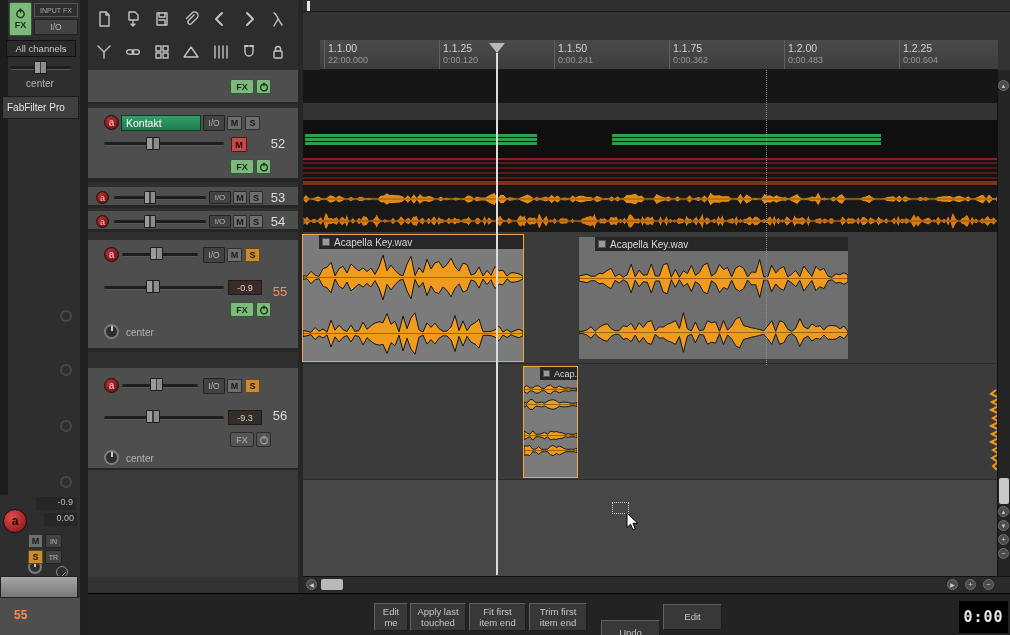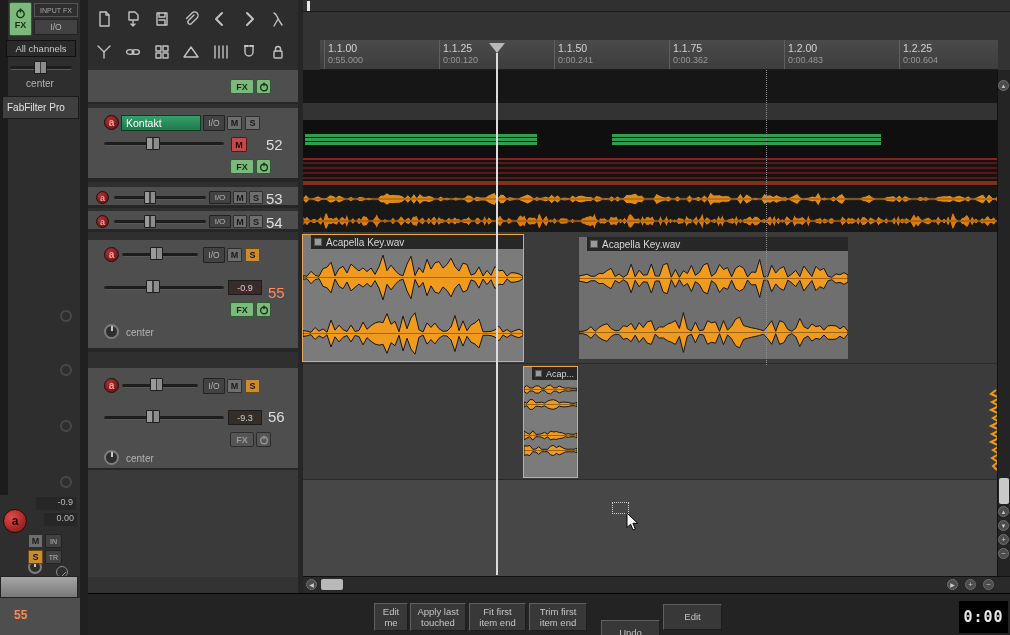--- a/index.html
+++ b/index.html
@@ -22,22 +22,22 @@
   .groove{height:4px;background:#1d1d1d;border-bottom:1px solid #5a5a5a;border-radius:2px}
   .handle{background:linear-gradient(90deg,#9a9a9a 0 42%,#3c3c3c 42% 58%,#8c8c8c 58% 100%);
           border:1px solid #1d1d1d;border-radius:1px}
   .knob{border:2px solid #7d7d7d;border-radius:50%;position:relative;background:#2e2e2e}
   .knob i{position:absolute;left:50%;top:0;width:2px;height:5px;background:#c8c8c8;transform:translateX(-50%)}
   .valbox{background:#3a2b2b;border:1px solid #1c1c1c;color:#e3c2c2;font-size:9px;
           display:flex;align-items:center;justify-content:center}
   .iconbtn{position:absolute;width:27px;height:27px;display:flex;align-items:center;justify-content:center;
            background:#2d2d2d;border-radius:2px}
   .iconbtn svg{stroke:#c2c2c2;fill:none;stroke-width:1.4;stroke-linecap:round;stroke-linejoin:round}
-  .trknum{position:absolute;font-size:15px;color:#ddd;text-align:left;width:24px}
-  .itemhdr{position:absolute;left:8px;top:0;right:0;background:#272727;display:flex;align-items:center;
+  .trknum{position:absolute;font-size:13px;color:#ddd;text-align:center;width:24px}
+  .itemhdr{position:absolute;left:16px;top:0;right:0;background:#272727;display:flex;align-items:center;
            color:#d8d8d8;font-size:10px;white-space:nowrap;overflow:hidden}
   .itemhdr .fico{width:8px;height:8px;background:#9a9a9a;border:1px solid #555;margin:0 4px 0 3px;flex:0 0 auto}
   .circbtn{position:absolute;width:11px;height:11px;border-radius:50%;background:#4c4c4c;border:1px solid #6e6e6e;
            color:#c8c8c8;font-size:6px;display:flex;align-items:center;justify-content:center;line-height:1}
   .rbeat{position:absolute;font-size:10.5px;color:#d2d2d2}
   .rtime{position:absolute;font-size:9px;color:#979797}
   .actbtn{position:absolute;background:#383838;border:1px solid;border-color:#606060 #1d1d1d #1d1d1d #606060;
           color:#c6c6c6;font-size:9.5px;line-height:1.2;display:flex;flex-direction:column;
           align-items:center;justify-content:center;text-align:center}
   .wave{position:absolute;overflow:hidden}
@@ -302,21 +302,21 @@
   <div class="abs" style="left:298px;top:0;width:5px;height:593px;background:#262626"></div>
 
   <div class="abs" style="left:303px;top:0;width:707px;height:12px;background:#303030;border-bottom:1px solid #191919">
     <div class="abs" style="left:4px;top:1px;width:3px;height:10px;background:#e8e8e8"></div>
   </div>
   <div class="abs" style="left:303px;top:13px;width:707px;height:27px;background:#333"></div>
 
   <div class="abs" style="left:320px;top:40px;width:678px;height:30px;background:linear-gradient(#4a4a4a,#3d3d3d);border-bottom:1px solid #1c1c1c;overflow:hidden">
     <div class="abs" style="left:4px;top:0;width:1px;height:30px;background:#5f5f5f"></div>
     <span class="rbeat" style="left:8px;top:2px">1.1.00</span>
-    <span class="rtime" style="left:8px;top:15px">0:55.000</span>
+    <span class="rtime" style="left:8px;top:15px">22:00.000</span>
     <div class="abs" style="left:119px;top:0;width:1px;height:30px;background:#5f5f5f"></div>
     <span class="rbeat" style="left:123px;top:2px">1.1.25</span>
     <span class="rtime" style="left:123px;top:15px">0:00.120</span>
     <div class="abs" style="left:234px;top:0;width:1px;height:30px;background:#5f5f5f"></div>
     <span class="rbeat" style="left:238px;top:2px">1.1.50</span>
     <span class="rtime" style="left:238px;top:15px">0:00.241</span>
     <div class="abs" style="left:349px;top:0;width:1px;height:30px;background:#5f5f5f"></div>
     <span class="rbeat" style="left:353px;top:2px">1.1.75</span>
     <span class="rtime" style="left:353px;top:15px">0:00.362</span>
     <div class="abs" style="left:464px;top:0;width:1px;height:30px;background:#5f5f5f"></div>

